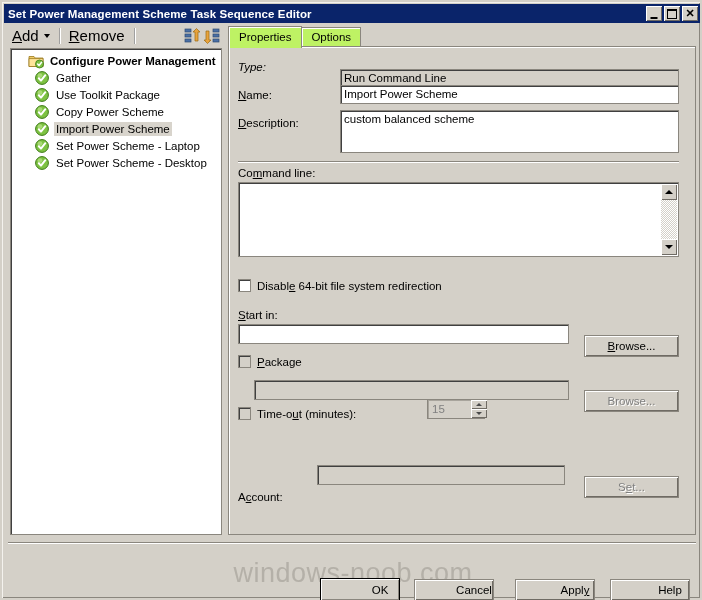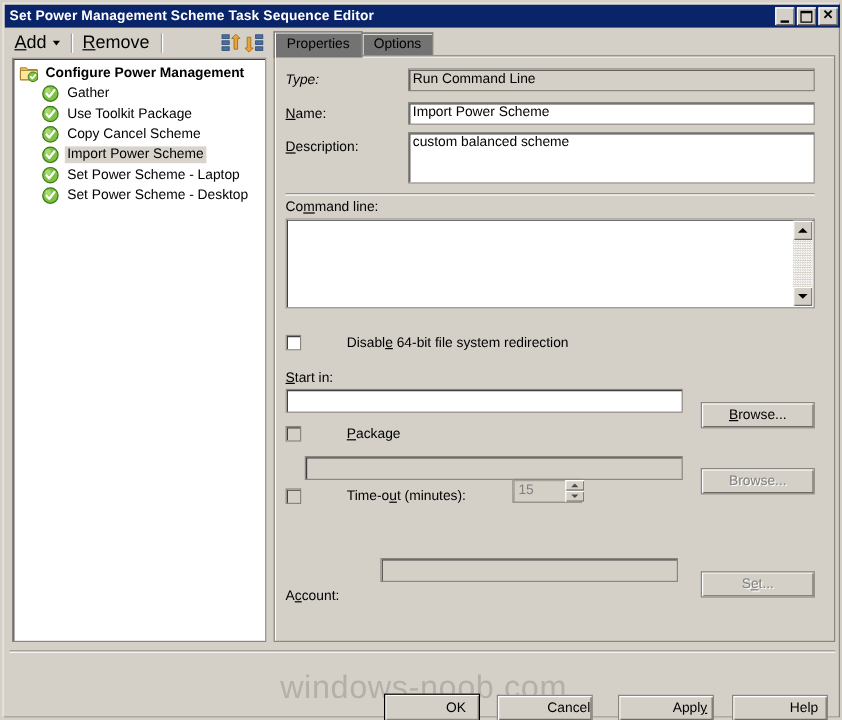--- a/index.html
+++ b/index.html
@@ -140,21 +140,21 @@
     border: 1px solid #8a867e;
     box-shadow: inset 1px 1px 0 #404040;
     box-sizing: border-box;
     overflow: hidden;
     padding-top: 3px;
   }
   .tree-row {
     display: flex;
     align-items: center;
     height: 17px;
-    padding-left: 5px;
+    padding-left: 17px;
     white-space: nowrap;
     cursor: default;
   }
   .tree-row.child { padding-left: 23px; }
   .tree-row.root .tree-label { font-weight: bold; }
   .tree-label {
     font-size: 11.5px;
     padding: 0 2px;
     line-height: 14px;
   }
@@ -175,21 +175,21 @@
     width: 468px;
     height: 21px;
     display: flex;
     align-items: flex-end;
   }
   .tab {
     height: 19px;
     padding: 0 9px;
     line-height: 19px;
     font-size: 11.5px;
-    background: #737373;
+    background: #bef264;
     border: 1px solid #8a867e;
     border-bottom: none;
     box-shadow: inset 1px 1px 0 #ffffff;
     margin-right: -1px;
     cursor: default;
     position: relative;
   }
   .tab.active {
     height: 21px;
     line-height: 20px;
@@ -226,20 +226,21 @@
     font-family: "Liberation Sans", sans-serif;
     font-size: 11.5px;
     color: #000;
     padding: 2px 3px;
     overflow: hidden;
     white-space: nowrap;
   }
   .txtbox.readonly {
     background: #d4d0c8;
     color: #000;
+    margin-top: 12px;
   }
   .txtbox.disabled {
     background: #d4d0c8;
     color: #808080;
   }
   .txtbox.multi { white-space: normal; }
 
   .hrule {
     position: absolute;
     height: 2px;
@@ -319,21 +320,21 @@
   .cbox {
     width: 13px; height: 13px;
     background: #ffffff;
     border: 1px solid #8a867e;
     box-shadow: inset 1px 1px 0 #404040;
     box-sizing: border-box;
     margin-right: 6px;
     flex: 0 0 13px;
   }
   .cbox.dim { background: #d4d0c8; }
-  .cblabel { font-size: 11.5px; margin-left: 32px; }
+  .cblabel { font-size: 11.5px; }
 
   
   .btn {
     position: absolute;
     background: #d4d0c8;
     border: 1px solid #000000;
     box-sizing: border-box;
     font-family: "Liberation Sans", sans-serif;
     font-size: 11.5px;
     color: #000;
@@ -485,21 +486,21 @@
     </div>
 
     <div class="tree-row child">
       <span class="tree-ico">
         <svg width="16" height="16" viewBox="0 0 16 16">
           <circle cx="8" cy="8" r="6.4" fill="#7dc242" stroke="#3d7a17" stroke-width="1"></circle>
           <circle cx="6" cy="5.6" r="2.4" fill="#b7e085" opacity="0.75"></circle>
           <path d="M4.8 8.2 L7 10.6 L11.3 5.2" fill="none" stroke="#ffffff" stroke-width="2" stroke-linecap="round" stroke-linejoin="round"></path>
         </svg>
       </span>
-      <span class="tree-label">Copy Cancel Scheme</span>
+      <span class="tree-label">Copy Power Scheme</span>
     </div>
 
     <div class="tree-row child selected">
       <span class="tree-ico">
         <svg width="16" height="16" viewBox="0 0 16 16">
           <circle cx="8" cy="8" r="6.4" fill="#7dc242" stroke="#3d7a17" stroke-width="1"></circle>
           <circle cx="6" cy="5.6" r="2.4" fill="#b7e085" opacity="0.75"></circle>
           <path d="M4.8 8.2 L7 10.6 L11.3 5.2" fill="none" stroke="#ffffff" stroke-width="2" stroke-linecap="round" stroke-linejoin="round"></path>
         </svg>
       </span>

